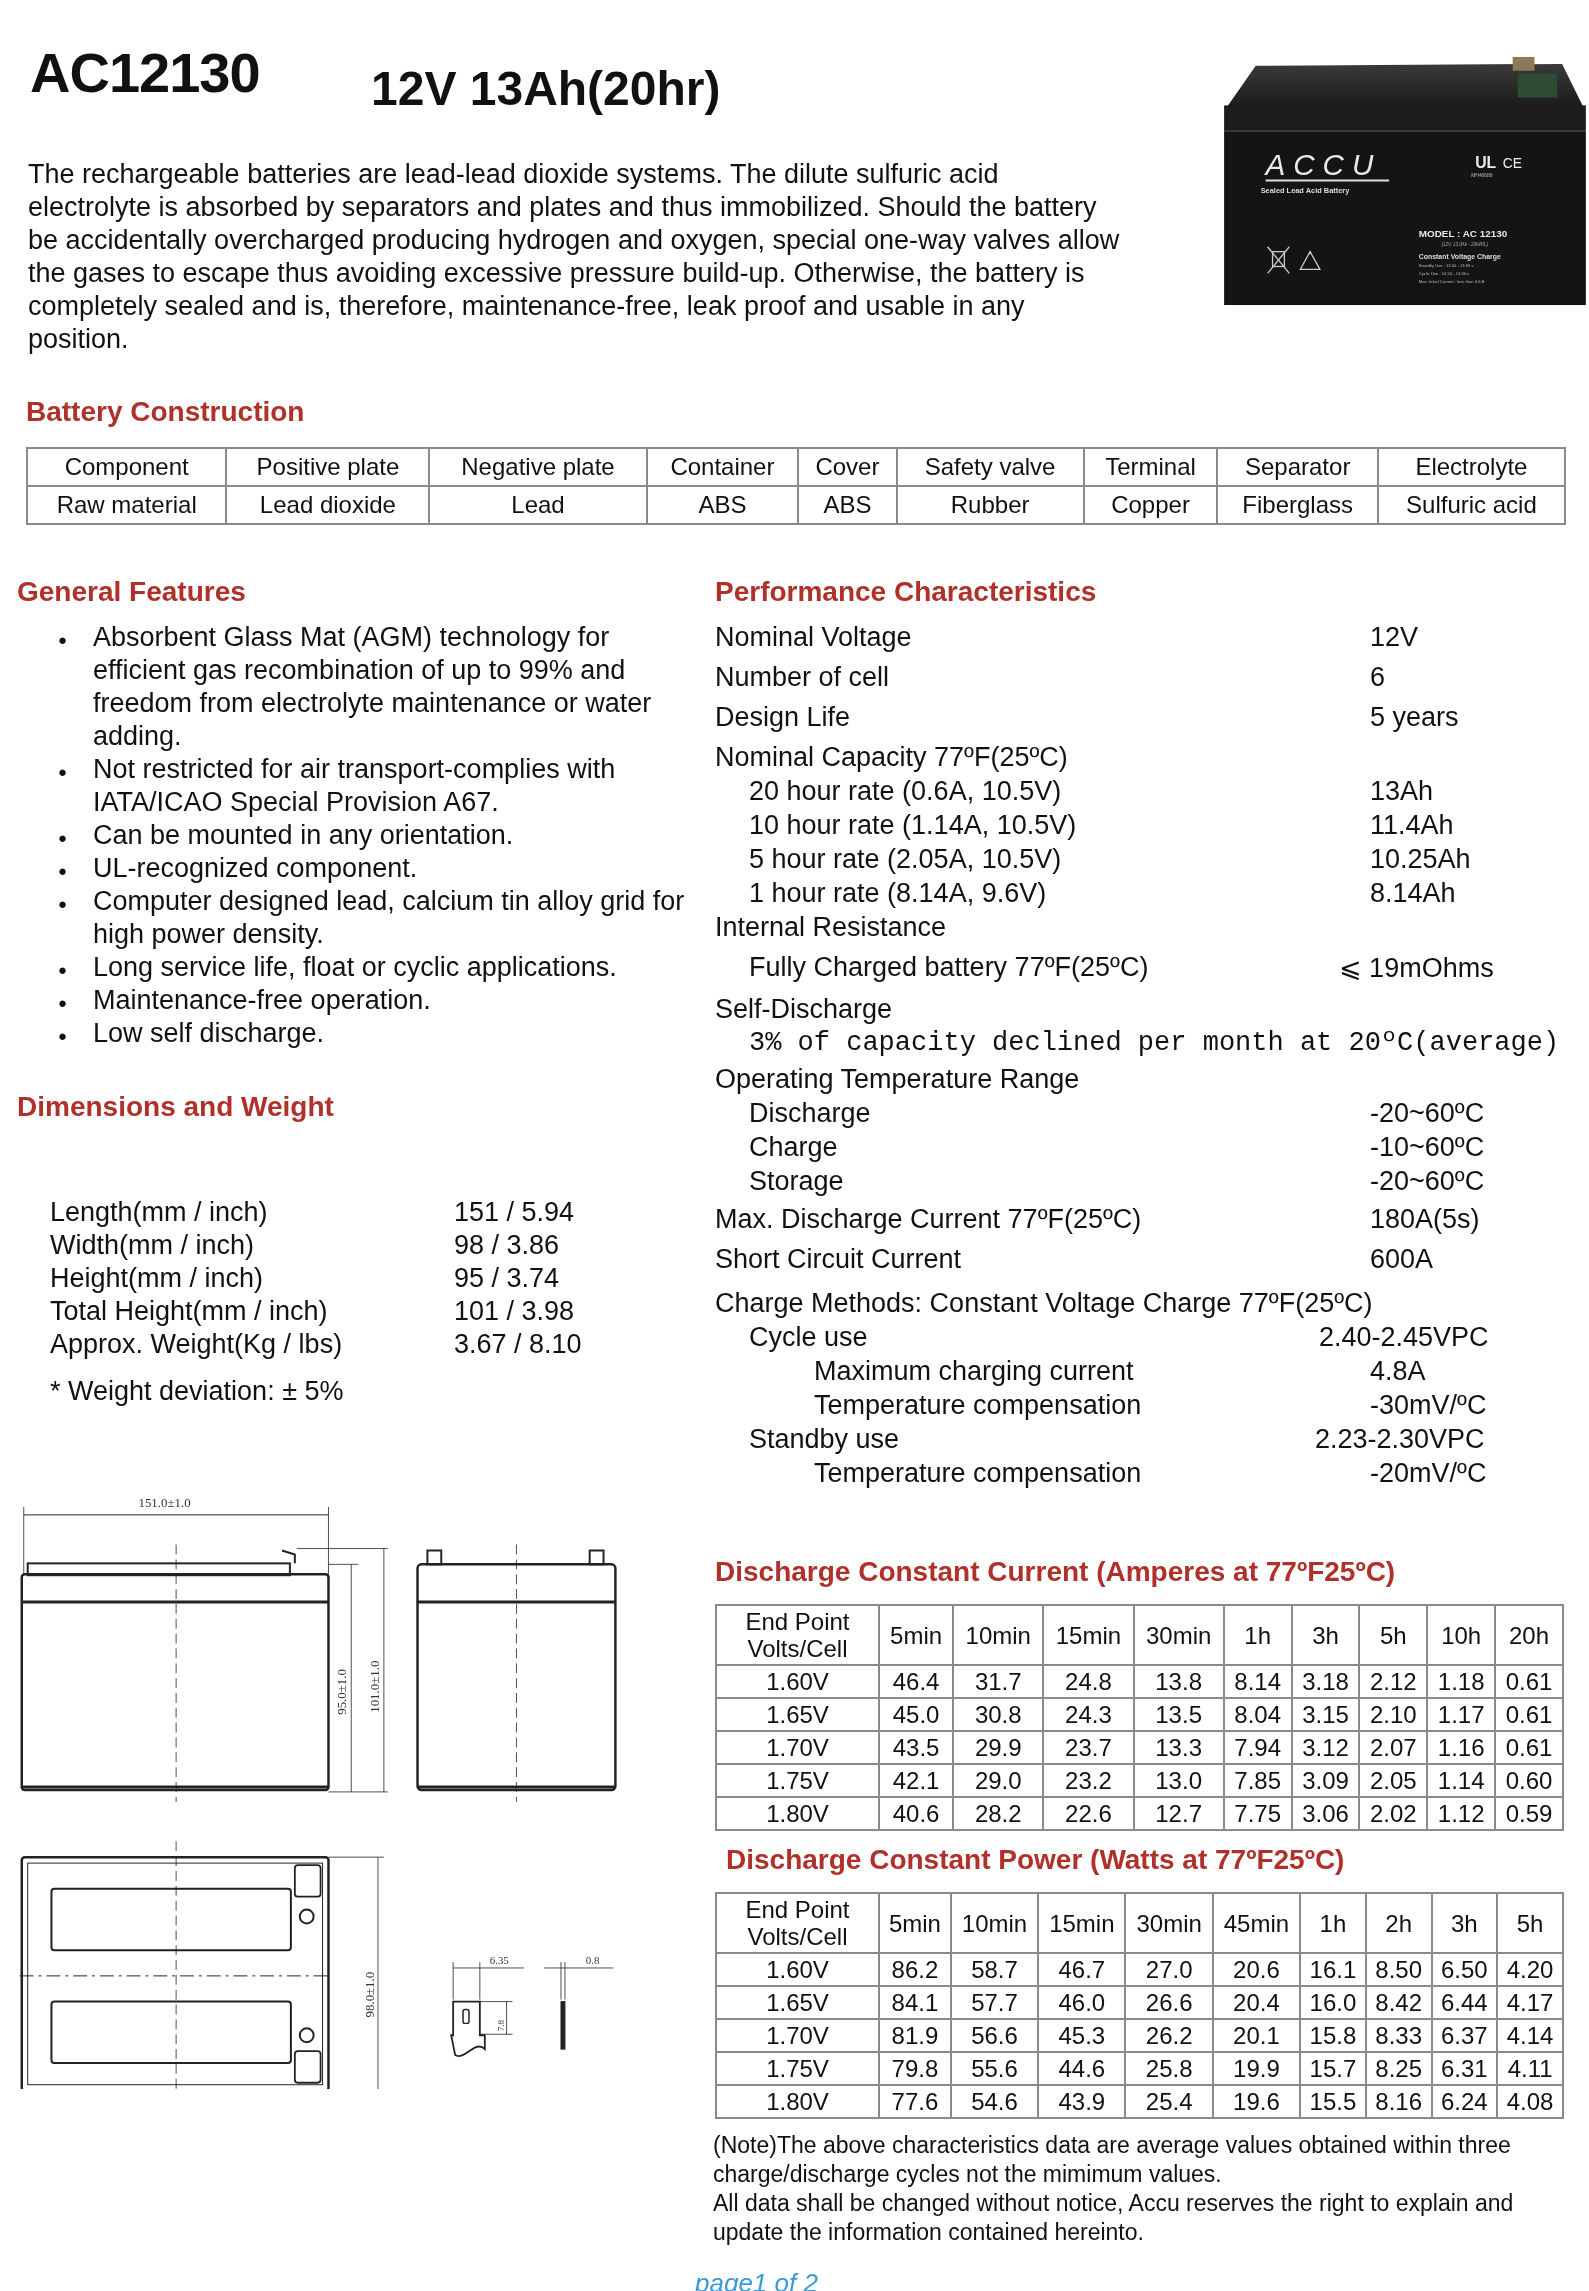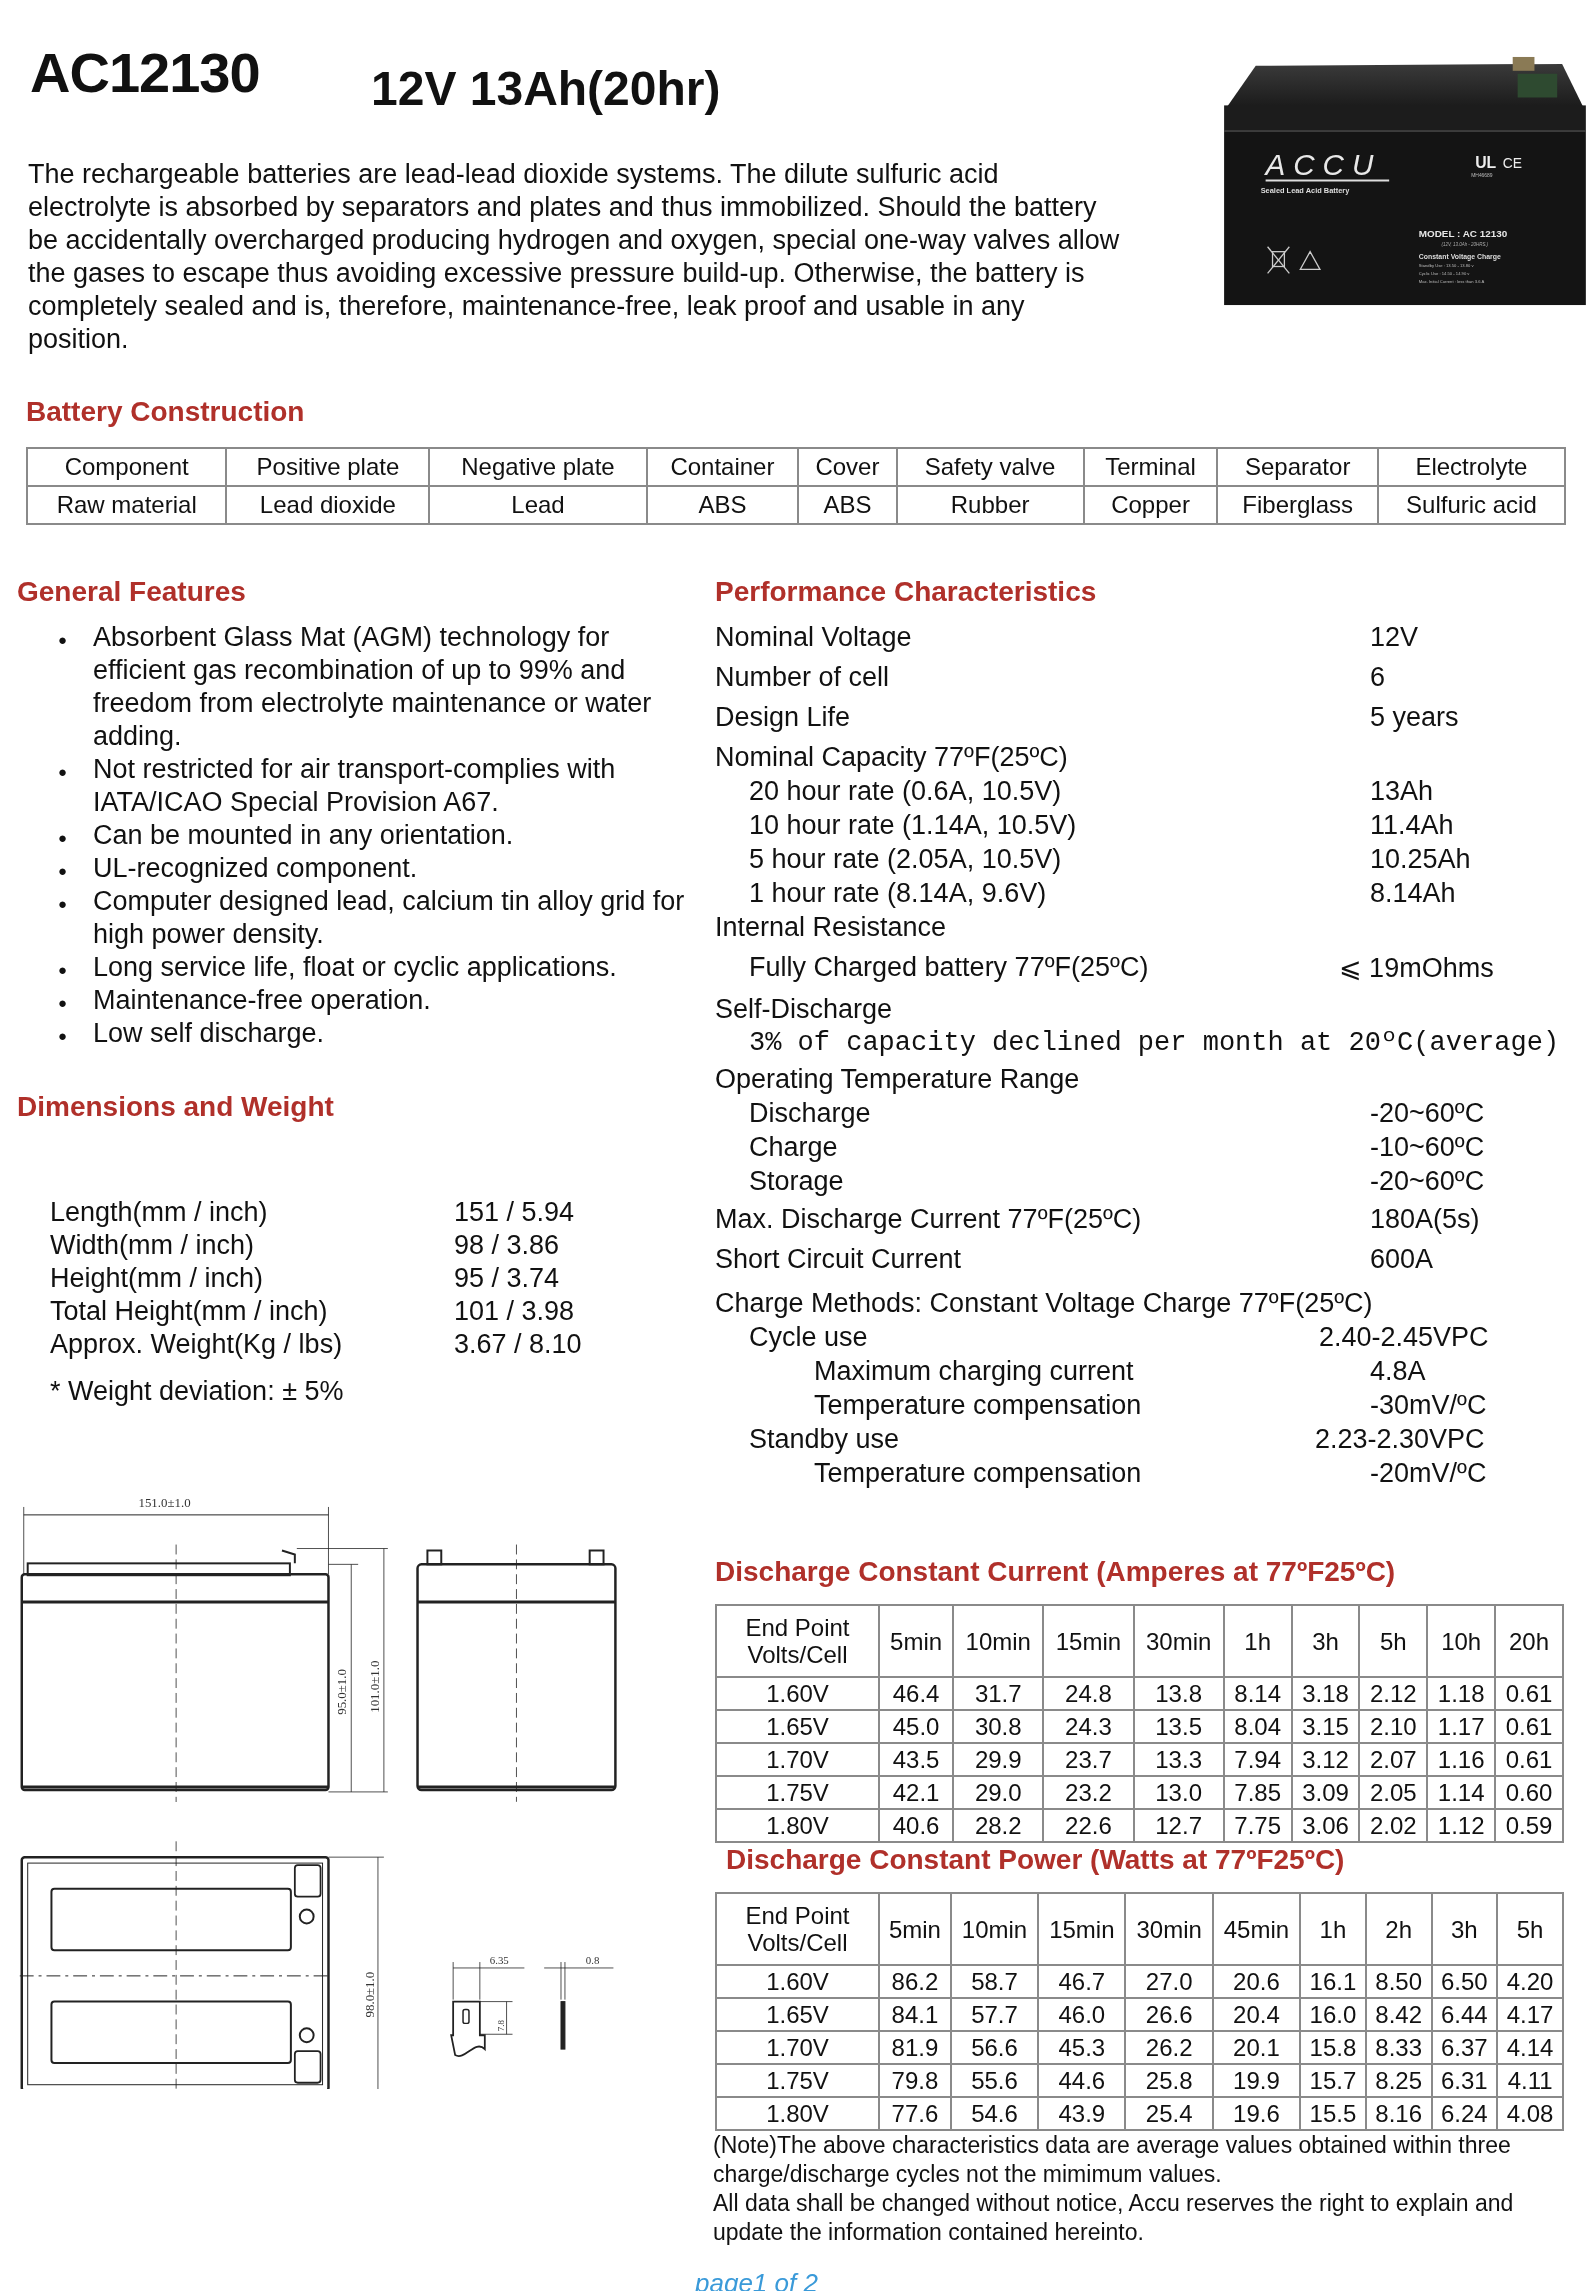--- a/index.html
+++ b/index.html
@@ -23,21 +23,21 @@
   .dims .lbl { width: 404px; }
   .dims-note { left: 50px; top: 1376px; font-size: 27px; }
   .perf { left: 715px; top: 622px; width: 851px; font-size: 27px; }
   .perf .row { position: relative; height: 34px; }
   .perf .lbl { position: absolute; left: 0; }
   .perf .val { position: absolute; left: 655px; }
   .ind1 { padding-left: 34px; }
   .ind2 { padding-left: 99px; }
   .dt { left: 715px; font-size: 24px; width: 849px; }
   .dt td { height: 33px; }
-  .dt .hdr td { height: 72px; line-height: 27px; margin-top: 24px; }
+  .dt .hdr td { height: 60px; line-height: 27px; margin-top: 24px; }
   .note { left: 713px; top: 2131px; width: 871px; font-size: 23px; line-height: 29px; }
   .pagelbl { left: 695px; top: 2268px; font-size: 26px; font-style: italic; color: #3a9ad9; }
   svg text { font-family: "Liberation Serif", serif; }
 </style>
 </head>
 <body>
 
 <div class="abs title-model">AC12130</div>
 <div class="abs title-spec">12V 13Ah(20hr)</div>
 <p class="abs intro">The rechargeable batteries are lead-lead dioxide systems. The dilute sulfuric acid electrolyte is absorbed by separators and plates and thus immobilized. Should the battery be accidentally overcharged producing hydrogen and oxygen, special one-way valves allow the gases to escape thus avoiding excessive pressure build-up. Otherwise, the battery is completely sealed and is, therefore, maintenance-free, leak proof and usable in any position.</p>

